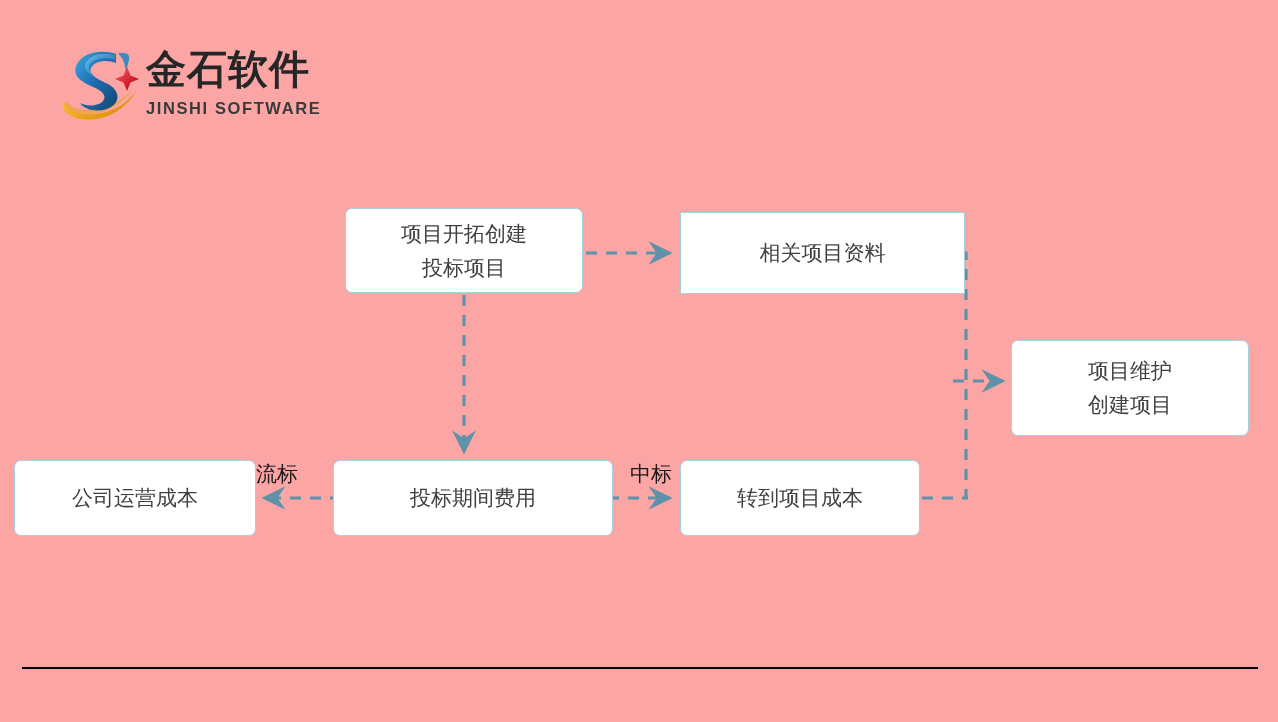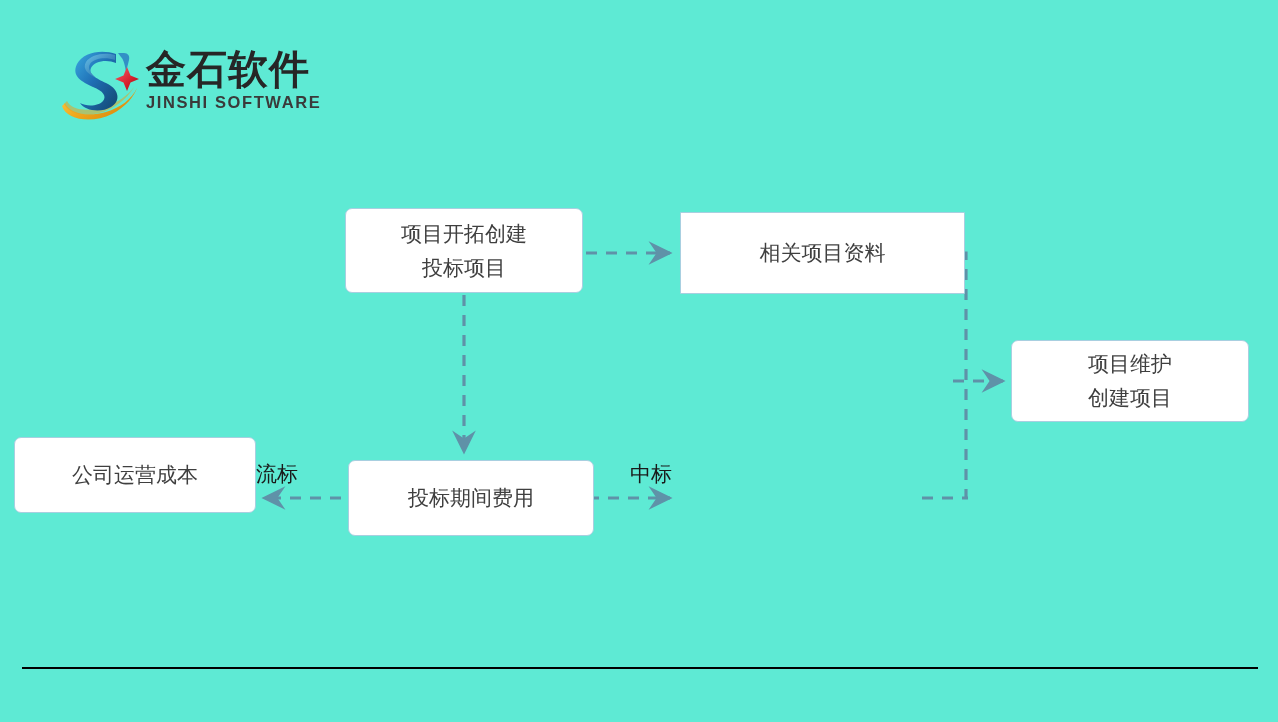--- a/index.html
+++ b/index.html
@@ -15,21 +15,21 @@
     overflow: hidden;
     position: relative;
   }
 
   
   #slide {
     position: absolute;
     left: 0; top: 0;
     width: 1278px;
     height: 722px;
-    background: #5eead4;
+    background: #fca5a5;
   }
 
   
   #logo-block {
     position: absolute;
     left: 58px;
     top: 44px;
     width: 260px;
     height: 82px;
   }
@@ -54,21 +54,21 @@
     line-height: 46px;
     white-space: nowrap;
   }
   .logo-en {
     font-family: "Liberation Sans", sans-serif;
     font-size: 16.5px;
     font-weight: 700;
     color: #3a3a3a;
     letter-spacing: 1.6px;
     line-height: 20px;
-    margin-top: 0;
+    margin-top: 6px;
     white-space: nowrap;
   }
 
   
   #diagram {
     position: absolute;
     left: 0; top: 0;
     width: 1278px;
     height: 722px;
   }
@@ -212,33 +212,36 @@
 
     <div class="node rounded" id="node-n1" style="left:345px; top:208px; width:238px; height:85px;">
       <span class="node-line">项目开拓创建</span>
       <span class="node-line">投标项目</span>
     </div>
 
     <div class="node square" id="node-n2" style="left:680px; top:212px; width:285px; height:82px;">
       <span class="node-line">相关项目资料</span>
     </div>
 
-    <div class="node rounded" id="node-n3" style="left:1011px; top:340px; width:238px; height:82px;text-align:right;">
+    <div class="node rounded" id="node-n3" style="left:1011px; top:340px; width:238px; height:96px;text-align:right;">
       <span class="node-line">项目维护</span>
       <span class="node-line">创建项目</span>
     </div>
 
-    <div class="node rounded" id="node-n4" style="left:14px; top:437px; width:242px; height:76px;">
+    <div class="node rounded" id="node-n4" style="left:14px; top:460px; width:242px; height:76px;">
       <span class="node-line">公司运营成本</span>
     </div>
 
-    <div class="node rounded" id="node-n5" style="left:348px; top:460px; width:246px; height:76px;">
+    <div class="node rounded" id="node-n5" style="left:333px; top:460px; width:280px; height:76px;">
       <span class="node-line">投标期间费用</span>
     </div>
 
+    <div class="node rounded" id="node-n6" style="left:680px; top:460px; width:240px; height:76px;">
+      <span class="node-line">转到项目成本</span>
+    </div>
 
     <div class="edge-label" style="left:256px; top:462px;">流标</div>
 
     <div class="edge-label" style="left:598px; top:462px;margin-left:32px;">中标</div>
 
   </div>
 
   <div id="bottom-rule"></div>
 
 </div>

